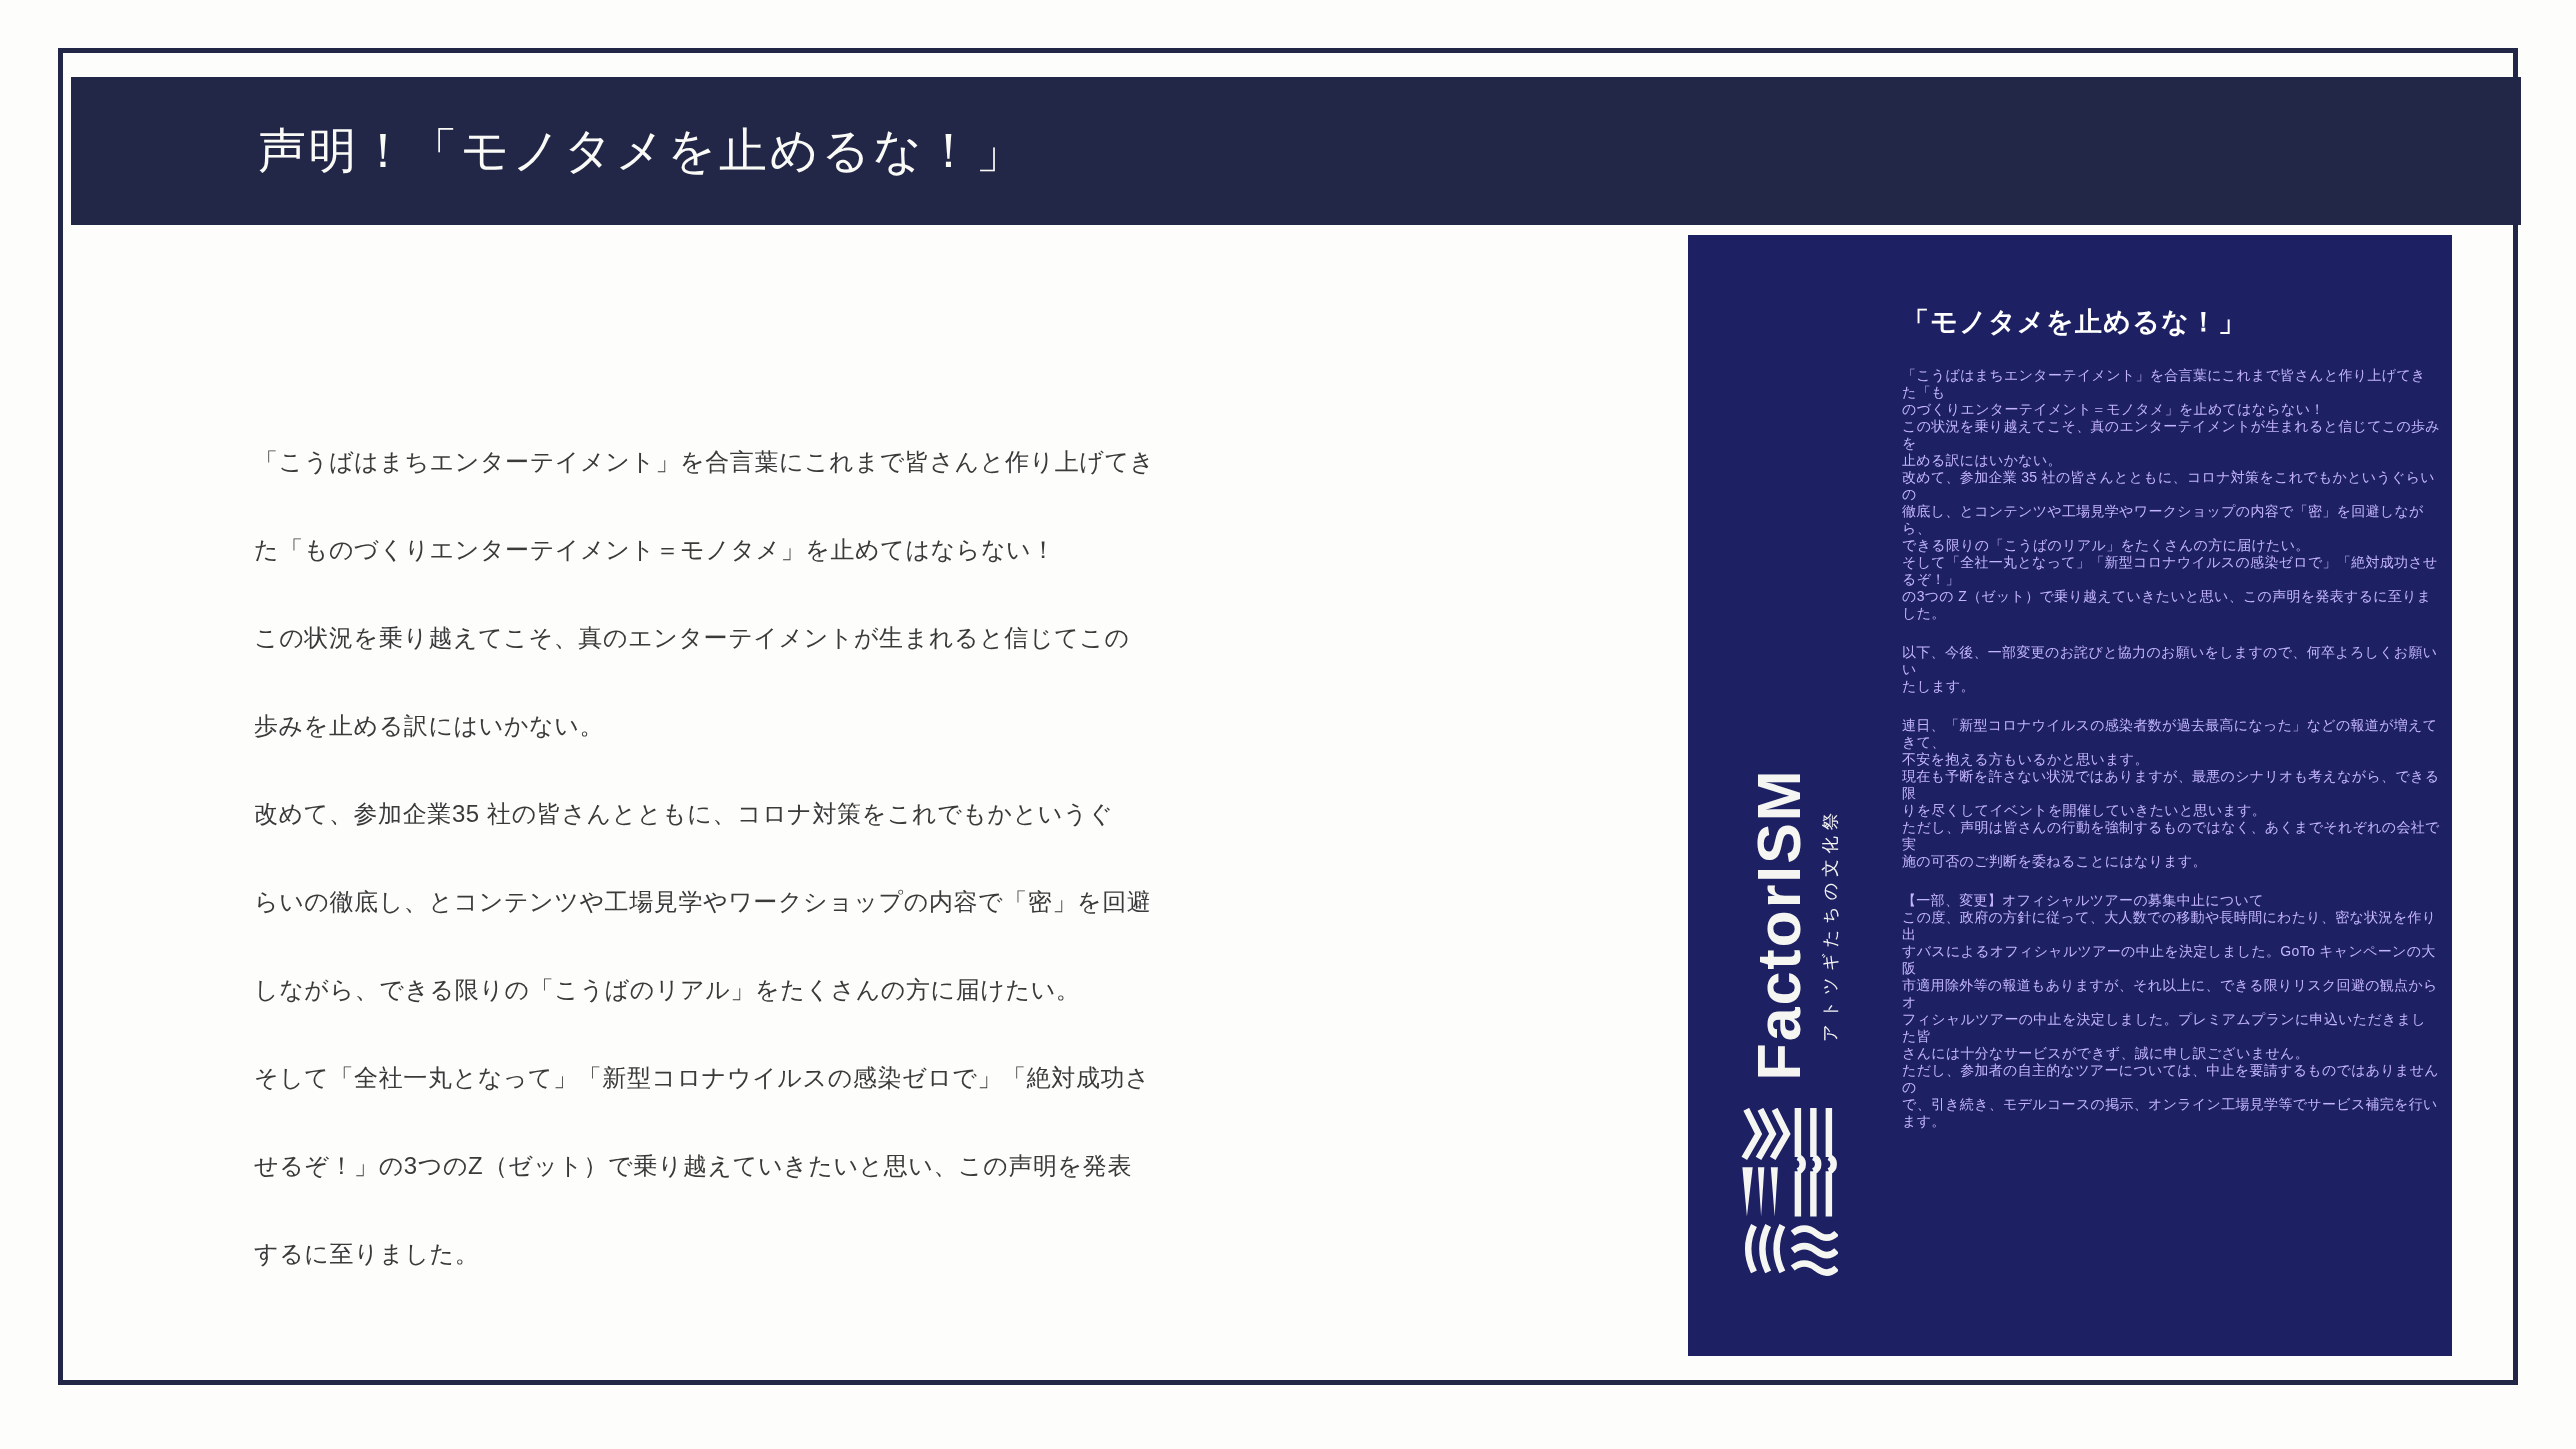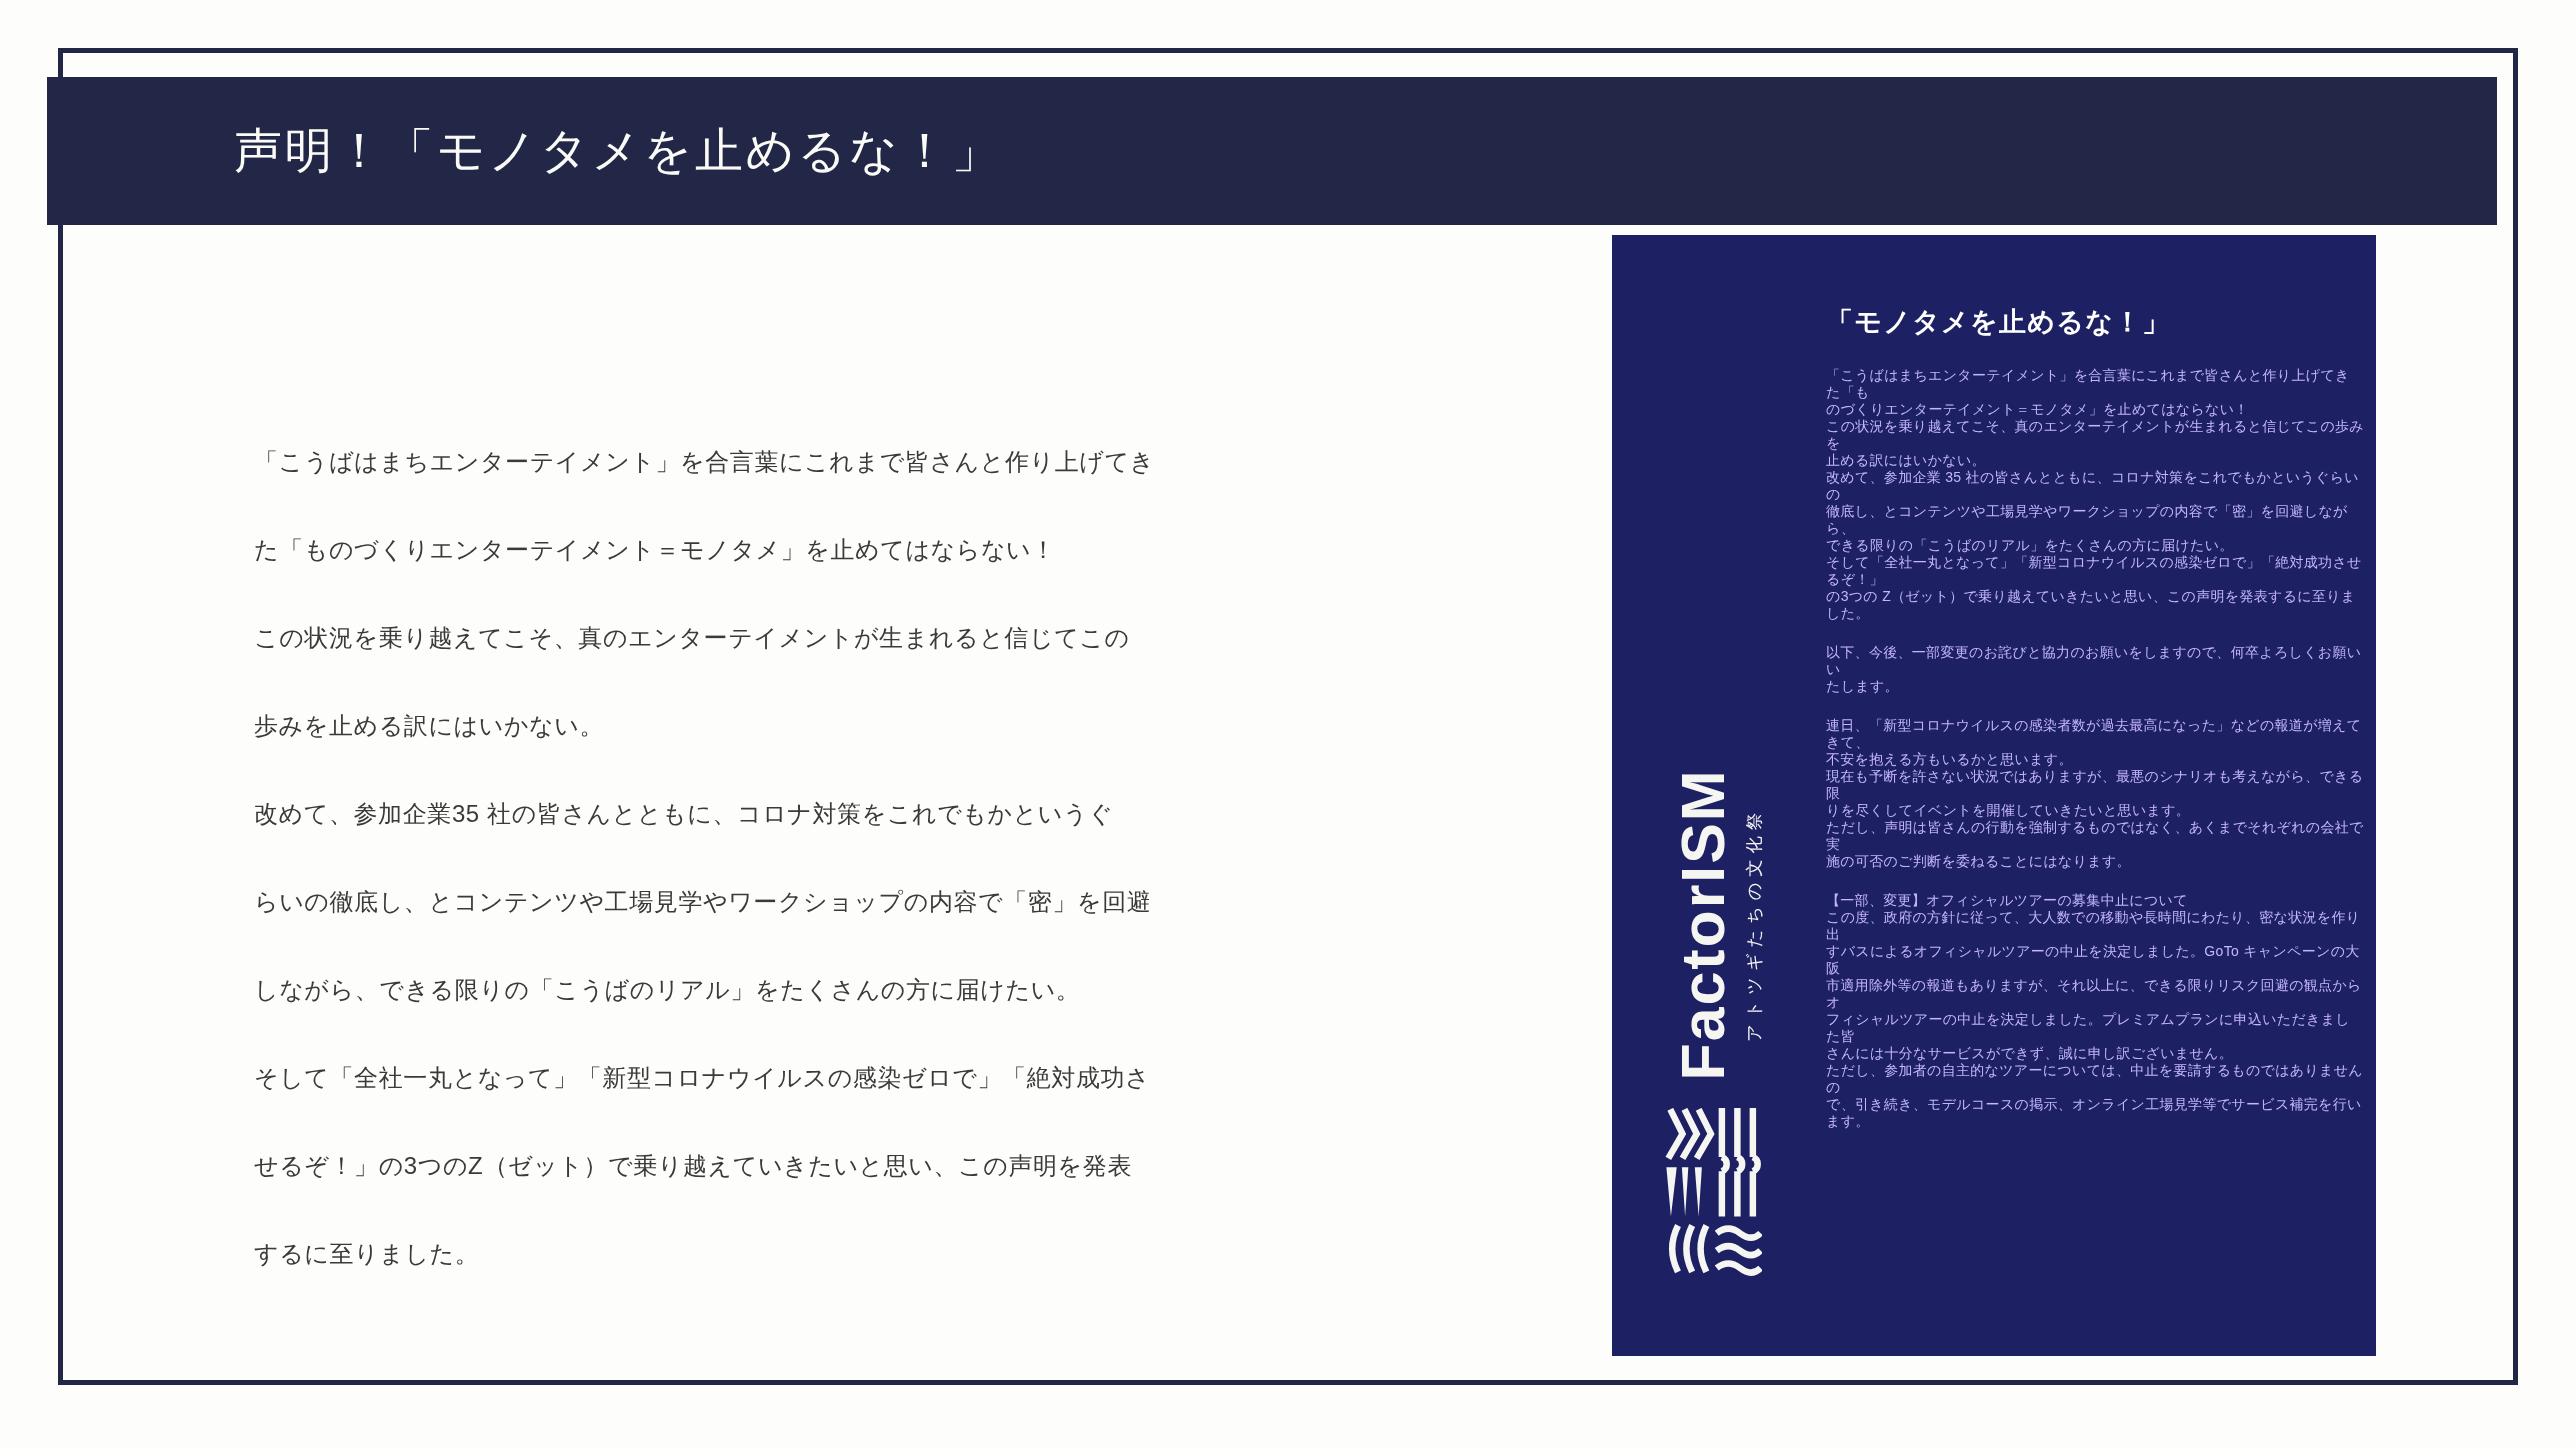--- a/index.html
+++ b/index.html
@@ -14,21 +14,21 @@
   
   .frame{
     position:absolute;left:58px;top:48px;
     width:2450px;height:1327px;
     border:5.2px solid #222747;
     background:transparent;
   }
 
   
   .header-bar{
-    position:absolute;left:47px;top:77px;
+    position:absolute;left:71px;top:77px;
     width:2450px;height:148px;
     background:#222747;
     display:flex;align-items:center;
   }
   .header-title{
     color:#fafaf7;
     font-size:48px;
     letter-spacing:2.6px;
     padding-left:187px;
     font-weight:400;
@@ -40,21 +40,21 @@
     position:absolute;left:254px;top:418px;
     width:1327px;
     font-size:24px;line-height:88px;
     color:#3a3a3a;
     white-space:pre-line;
     letter-spacing:0.6px;
   }
 
   
   .panel{
-    position:absolute;left:1612px;top:235px;
+    position:absolute;left:1688px;top:235px;
     width:764px;height:1121px;
     background:#1d2163;
   }
   .panel-title{
     position:absolute;left:214px;top:69px;
     color:#ffffff;font-size:27px;font-weight:700;
     letter-spacing:1.3px;white-space:nowrap;
   }
   .panel-body{
     position:absolute;left:214px;top:132px;width:538px;

